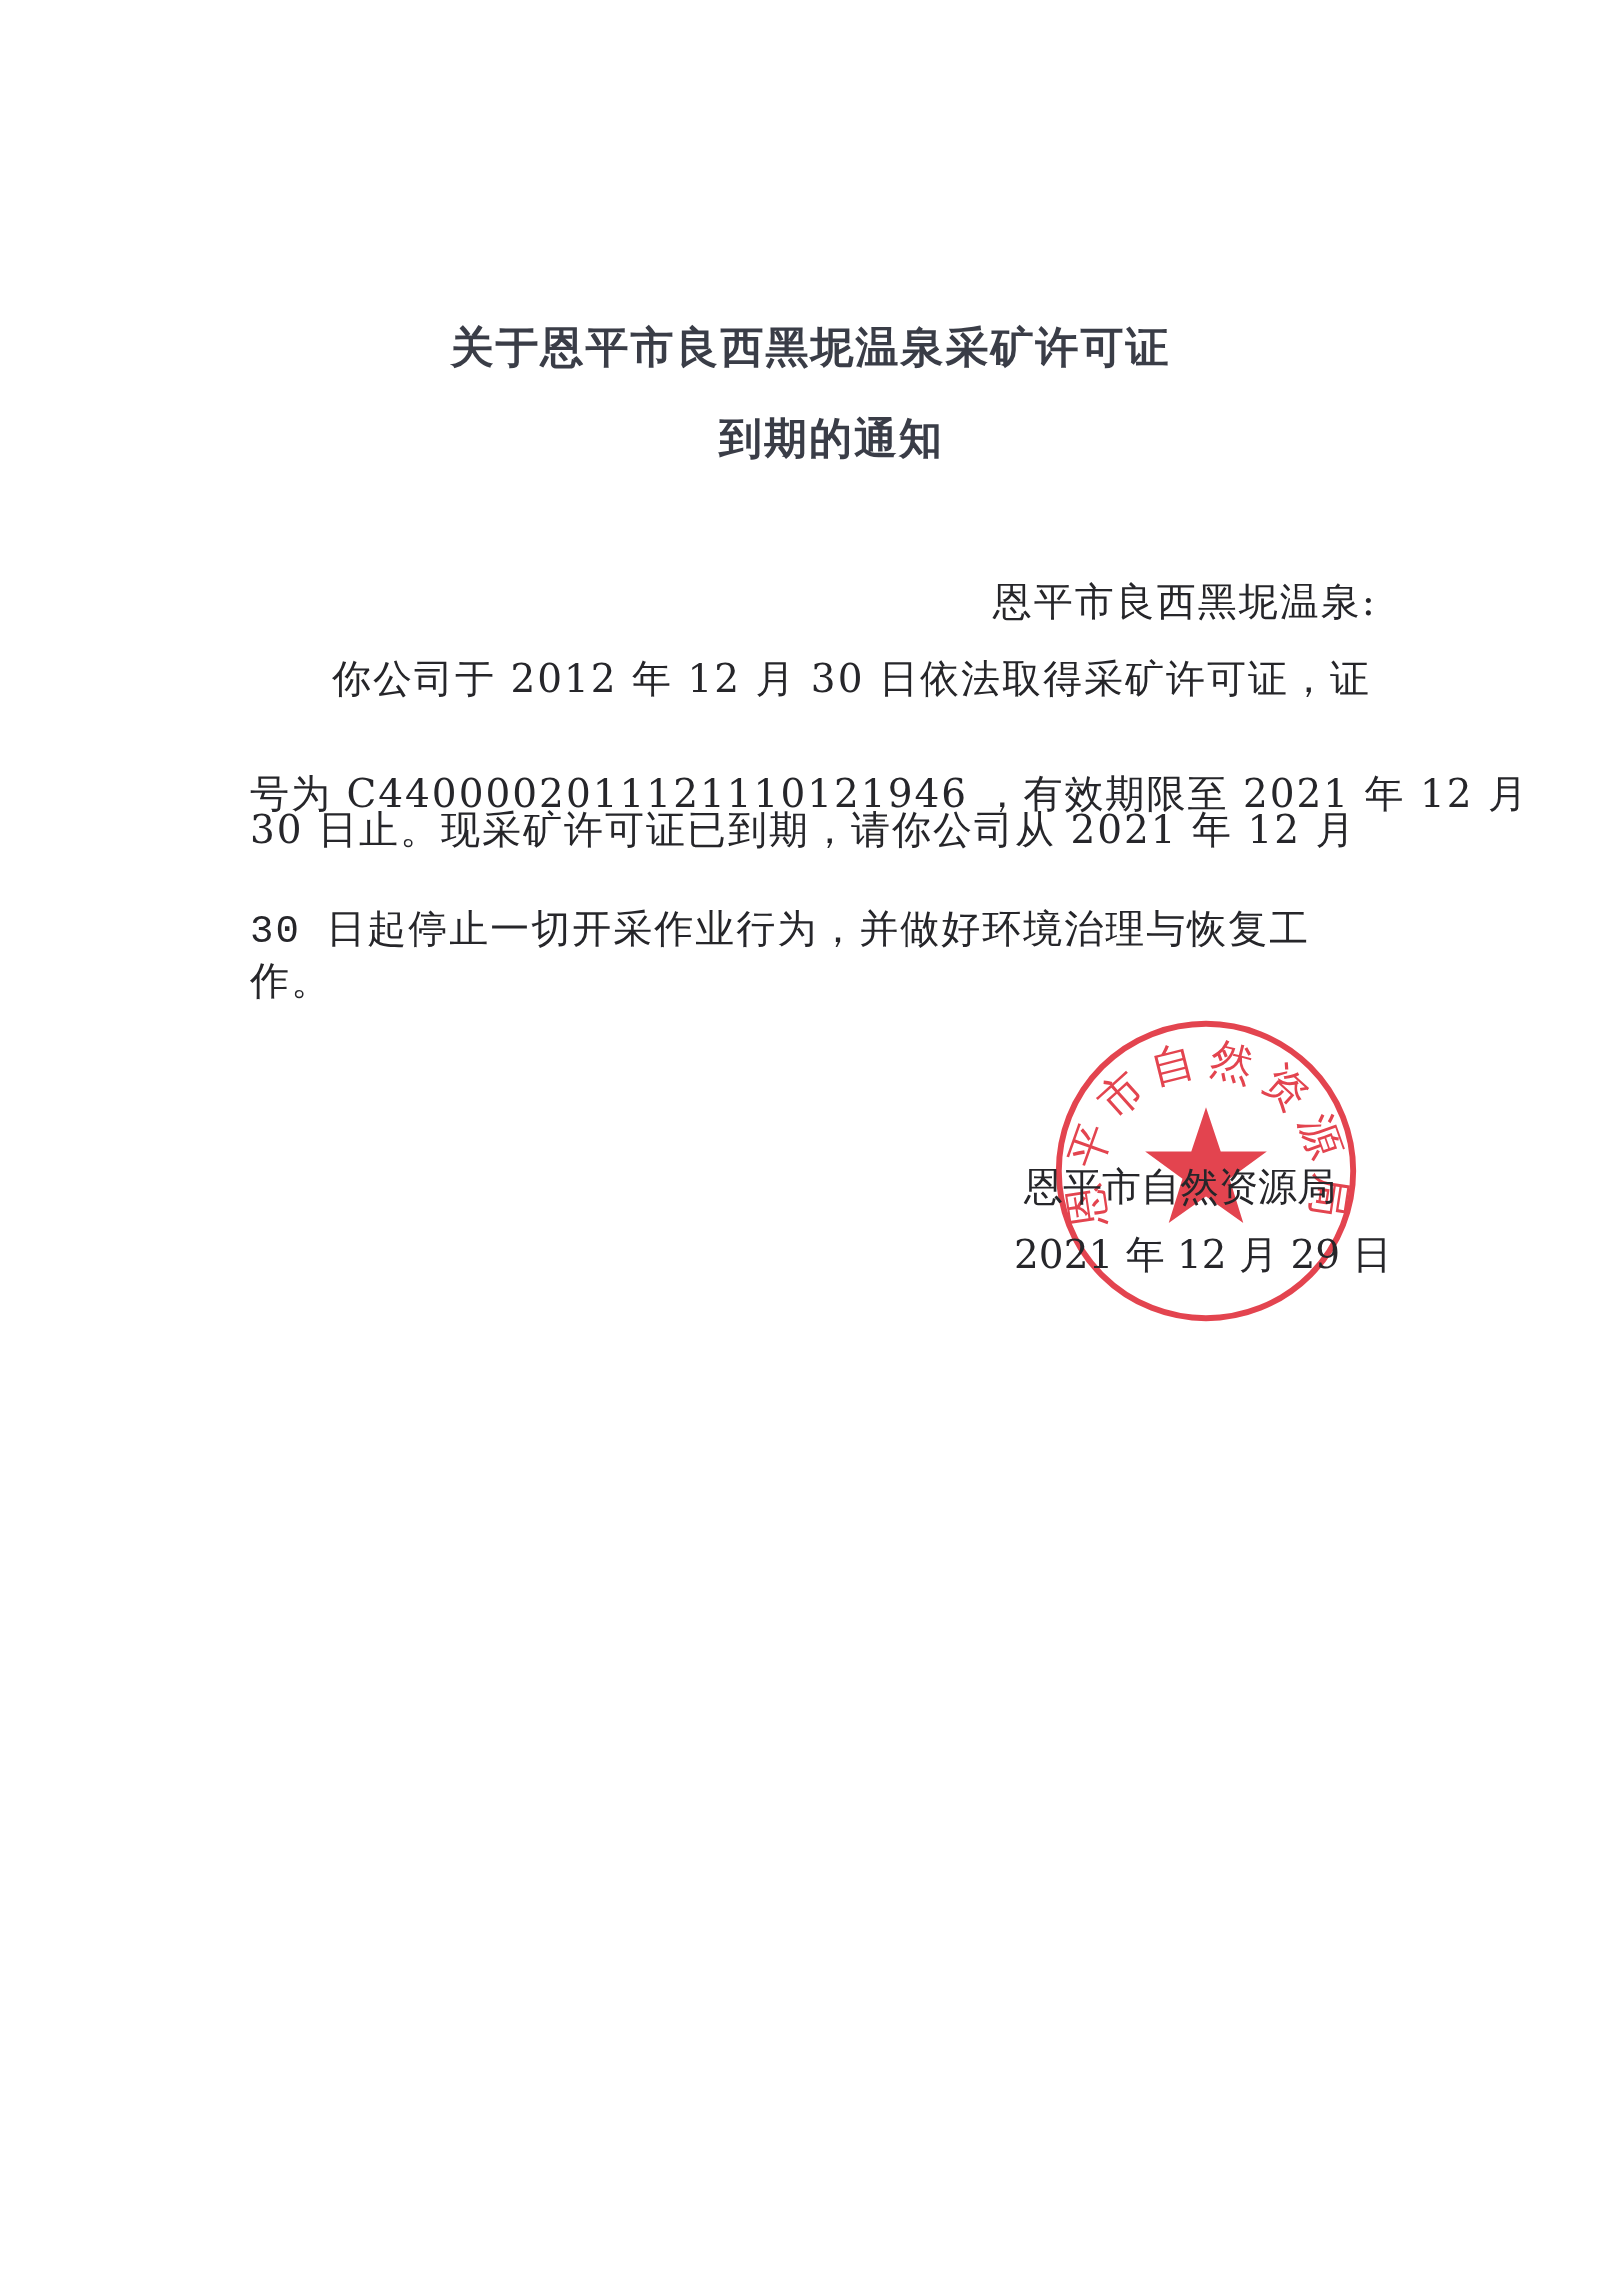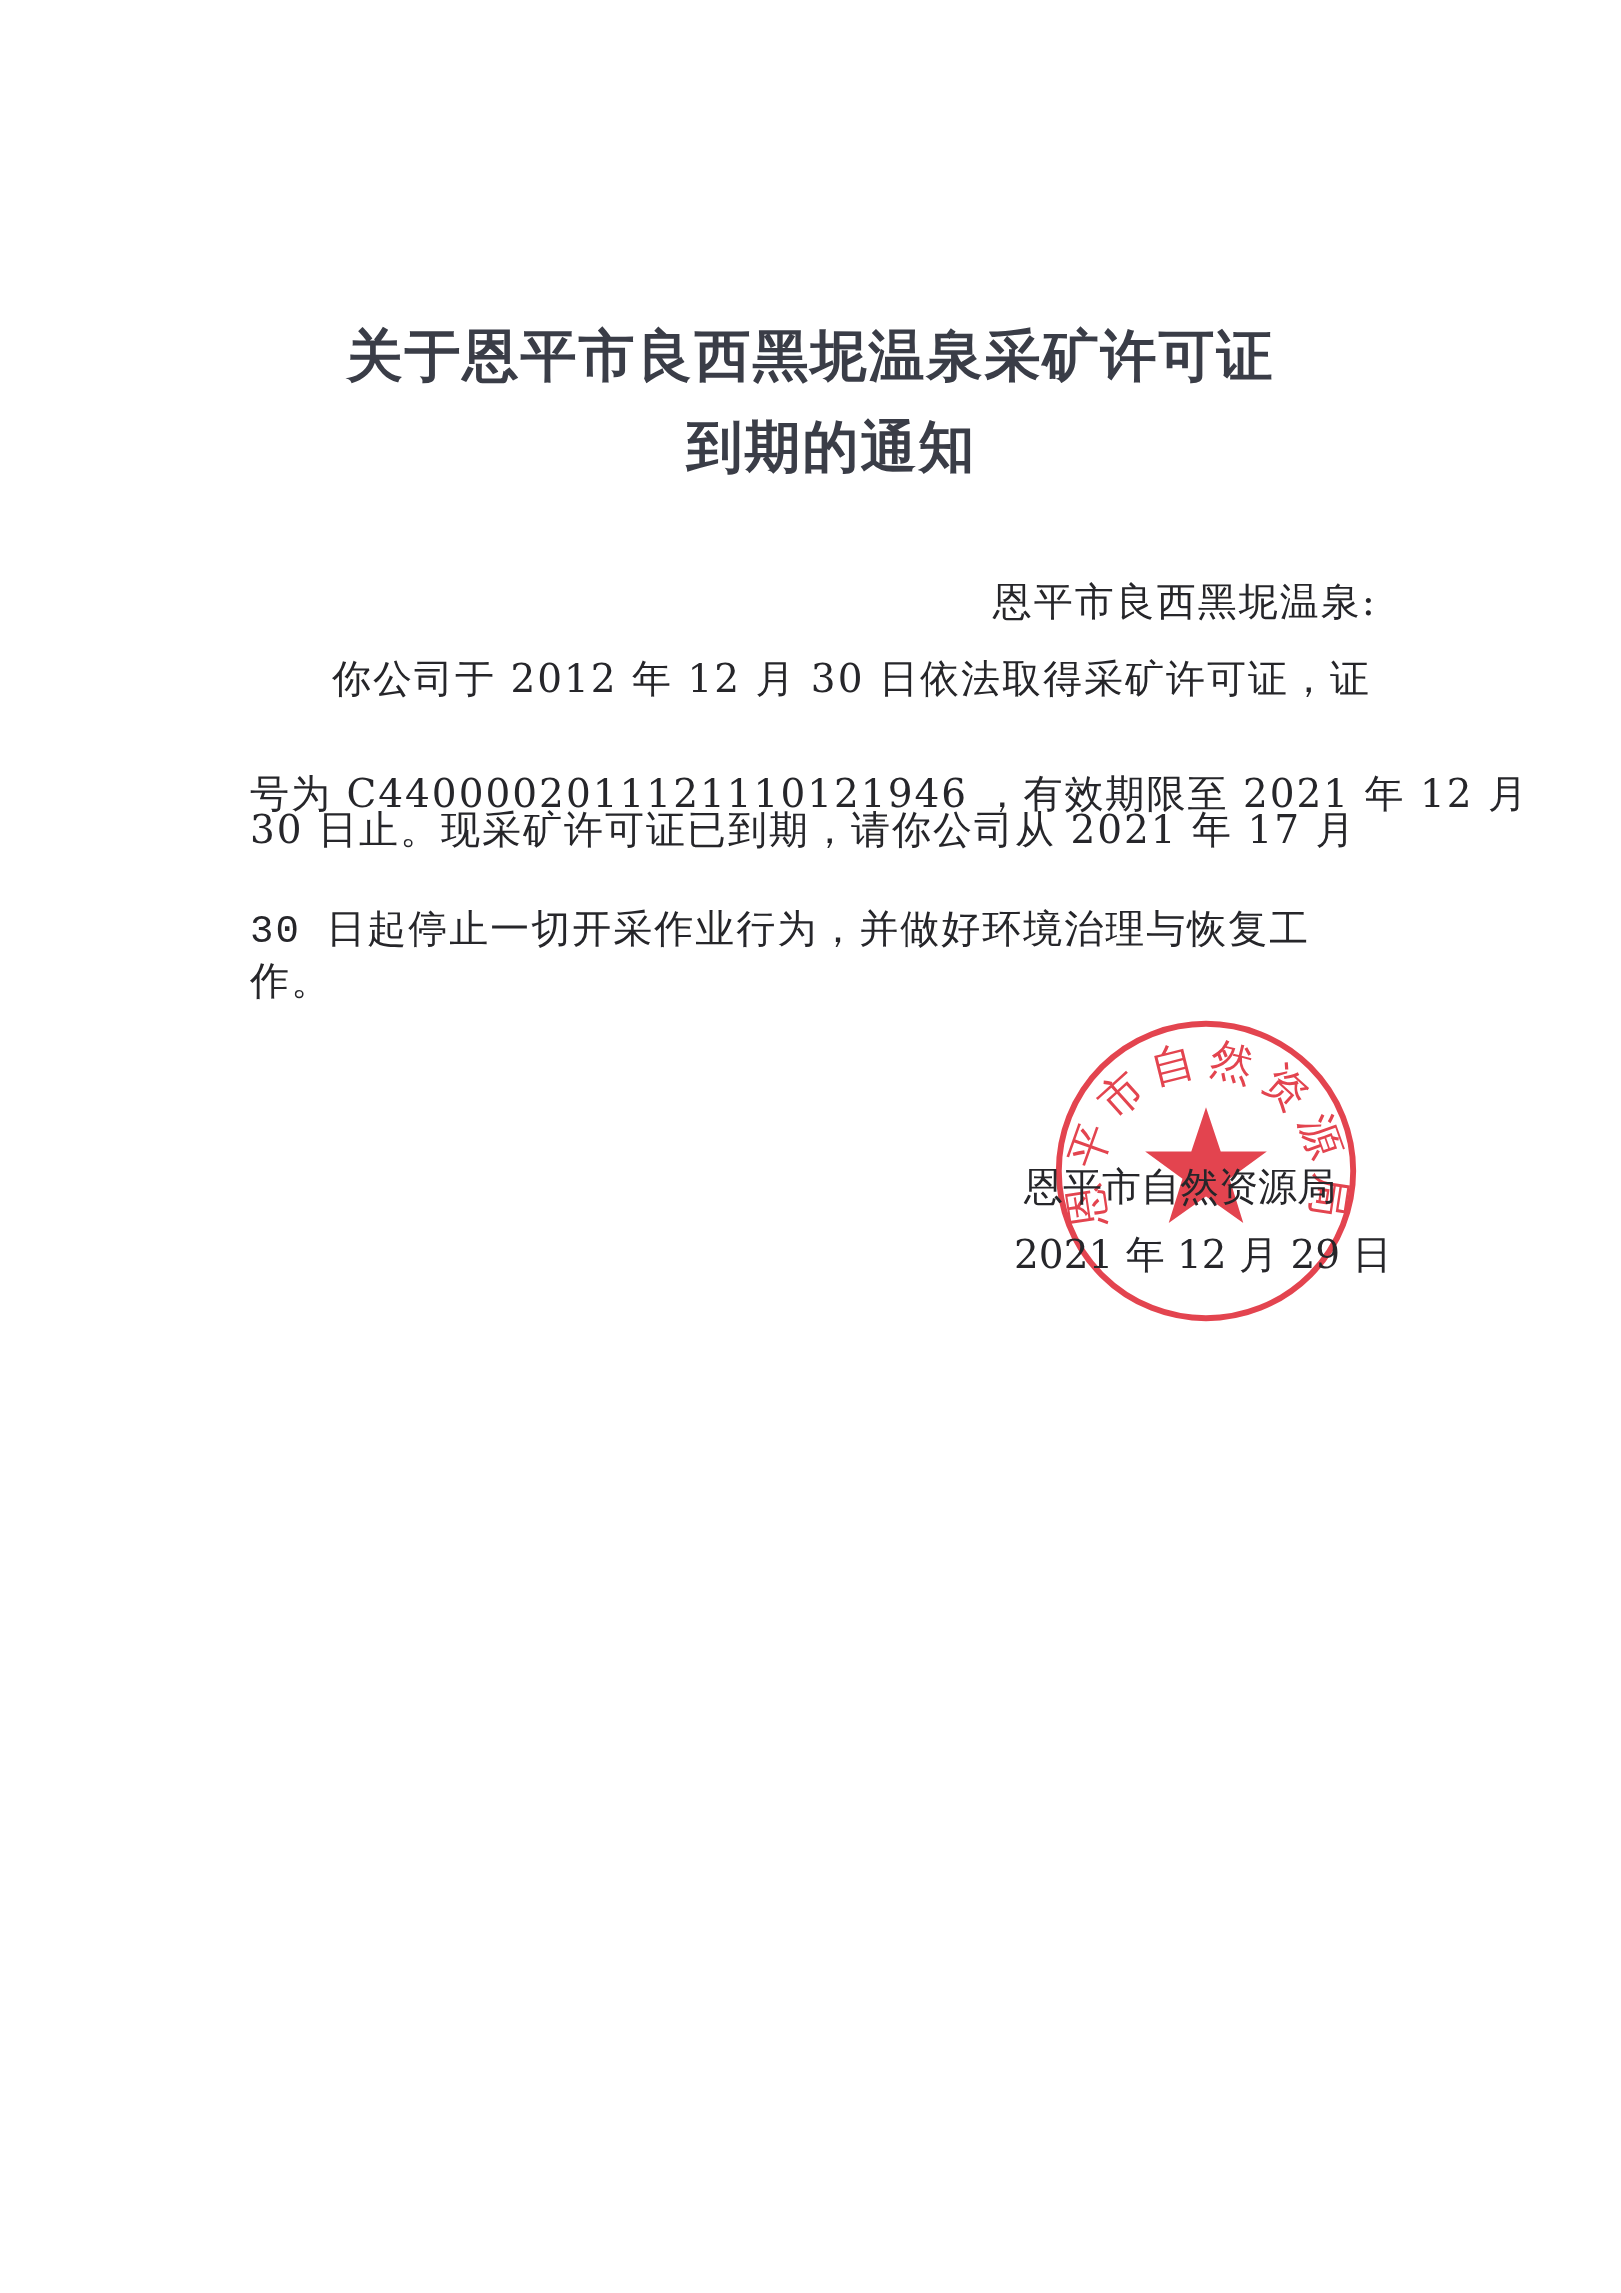--- a/index.html
+++ b/index.html
@@ -3,21 +3,21 @@
 <meta charset="utf-8">
 <style>
   html, body { margin: 0; padding: 0; }
   body {
     width: 1621px; height: 2294px; background: #ffffff; position: relative; overflow: hidden;
     font-family: "DejaVu Serif", "Liberation Serif", serif; color: #2a2a2e;
   }
   .title {
     position: absolute; left: 0; width: 1621px; text-align: center;
     font-family: "DejaVu Sans", "Liberation Sans", sans-serif; font-weight: bold;
-    font-size: 56px; color: #3a3d47; letter-spacing: 2px;
+    font-size: 43px; color: #3a3d47; letter-spacing: 2px;
   }
   .t1 { top: 319px; }
   .t2 { top: 410px; padding-left: 21px; }
   .body-line {
     position: absolute; left: 250px; width: 1127px;
     font-size: 39px; line-height: 47px; white-space: nowrap; color: #26262a;
     letter-spacing: 2px;
   }
   .sig {
     position: absolute; font-size: 39px; color: #26262a; white-space: nowrap; z-index: 3;
@@ -30,21 +30,21 @@
 </head>
 <body>
 
 <div>
   <div class="title t1">关于恩平市良西黑坭温泉采矿许可证</div>
   <div class="title t2">到期的通知</div>
 
   <div class="body-line" style="top:578px;text-align:right;">恩平市良西黑坭温泉:</div>
   <div class="body-line" style="top:655px;">　　你公司于 2012 年 12 月 30 日依法取得采矿许可证，证</div>
   <div class="body-line" style="top:770px;">号为 C4400002011121110121946 ，有效期限至 2021 年 12 月</div>
-  <div class="body-line" style="top:806px;">30 日止。现采矿许可证已到期，请你公司从 2021 年 17 月</div>
+  <div class="body-line" style="top:806px;">30 日止。现采矿许可证已到期，请你公司从 2021 年 12 月</div>
   <div class="body-line" style="top:909px;font-family:Liberation Mono, monospace;">30 日起停止一切开采作业行为，并做好环境治理与恢复工</div>
   <div class="body-line" style="top:957px;">作。</div>
 
   <svg class="seal" viewBox="0 0 320 320">
     <defs>
       <path id="sealArc" d="M 60 215 A 110 110 0 1 1 262 215"></path>
     </defs>
     <circle cx="160" cy="160" r="150" fill="none" stroke="#e0303c" stroke-width="6"></circle>
     <text font-size="44" fill="#e0303c" font-family="DejaVu Serif, serif" letter-spacing="10">
       <textPath href="#sealArc" startOffset="50%" text-anchor="middle">恩平市自然资源局</textPath>

